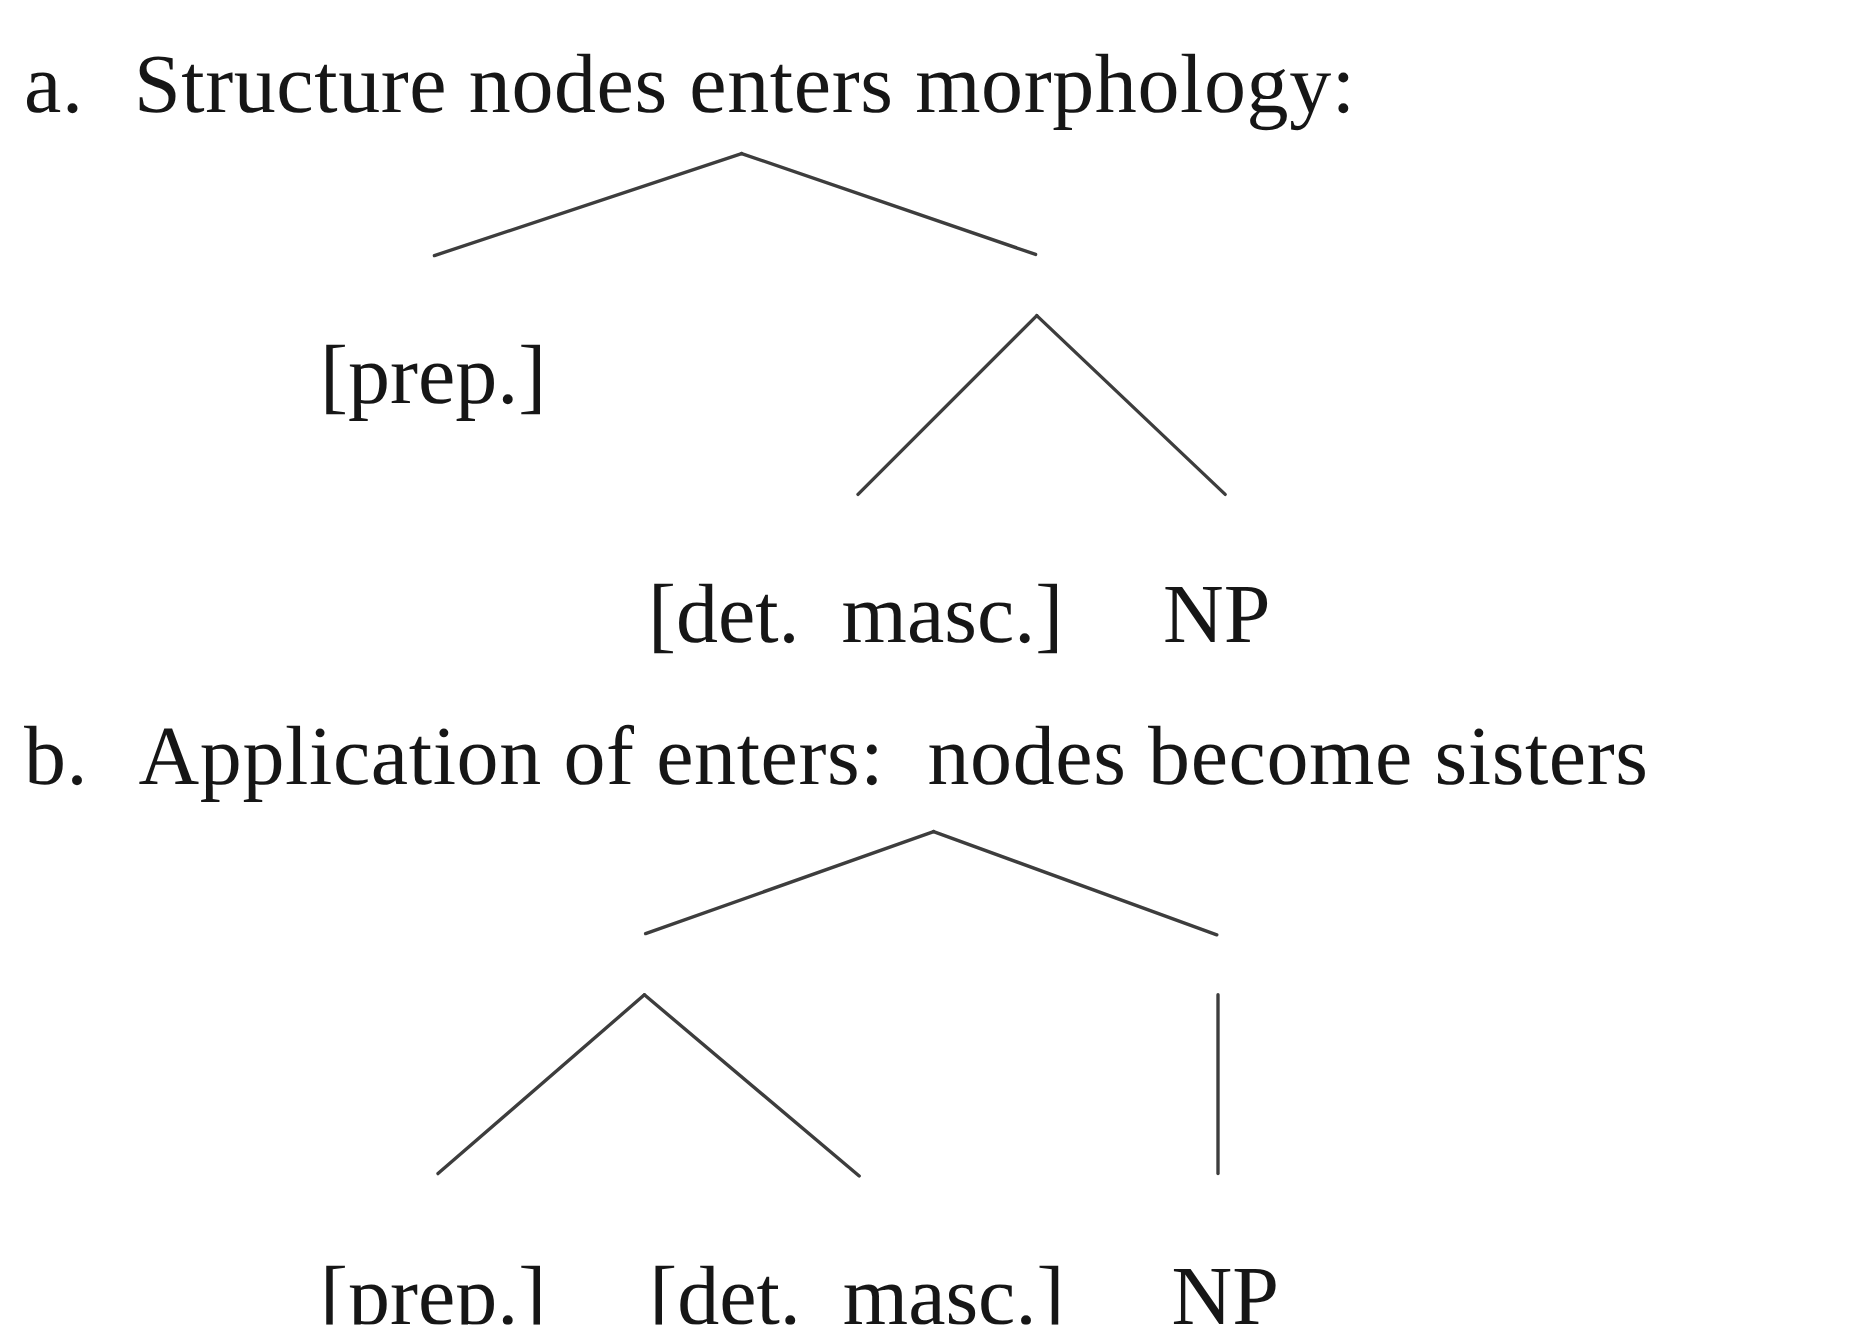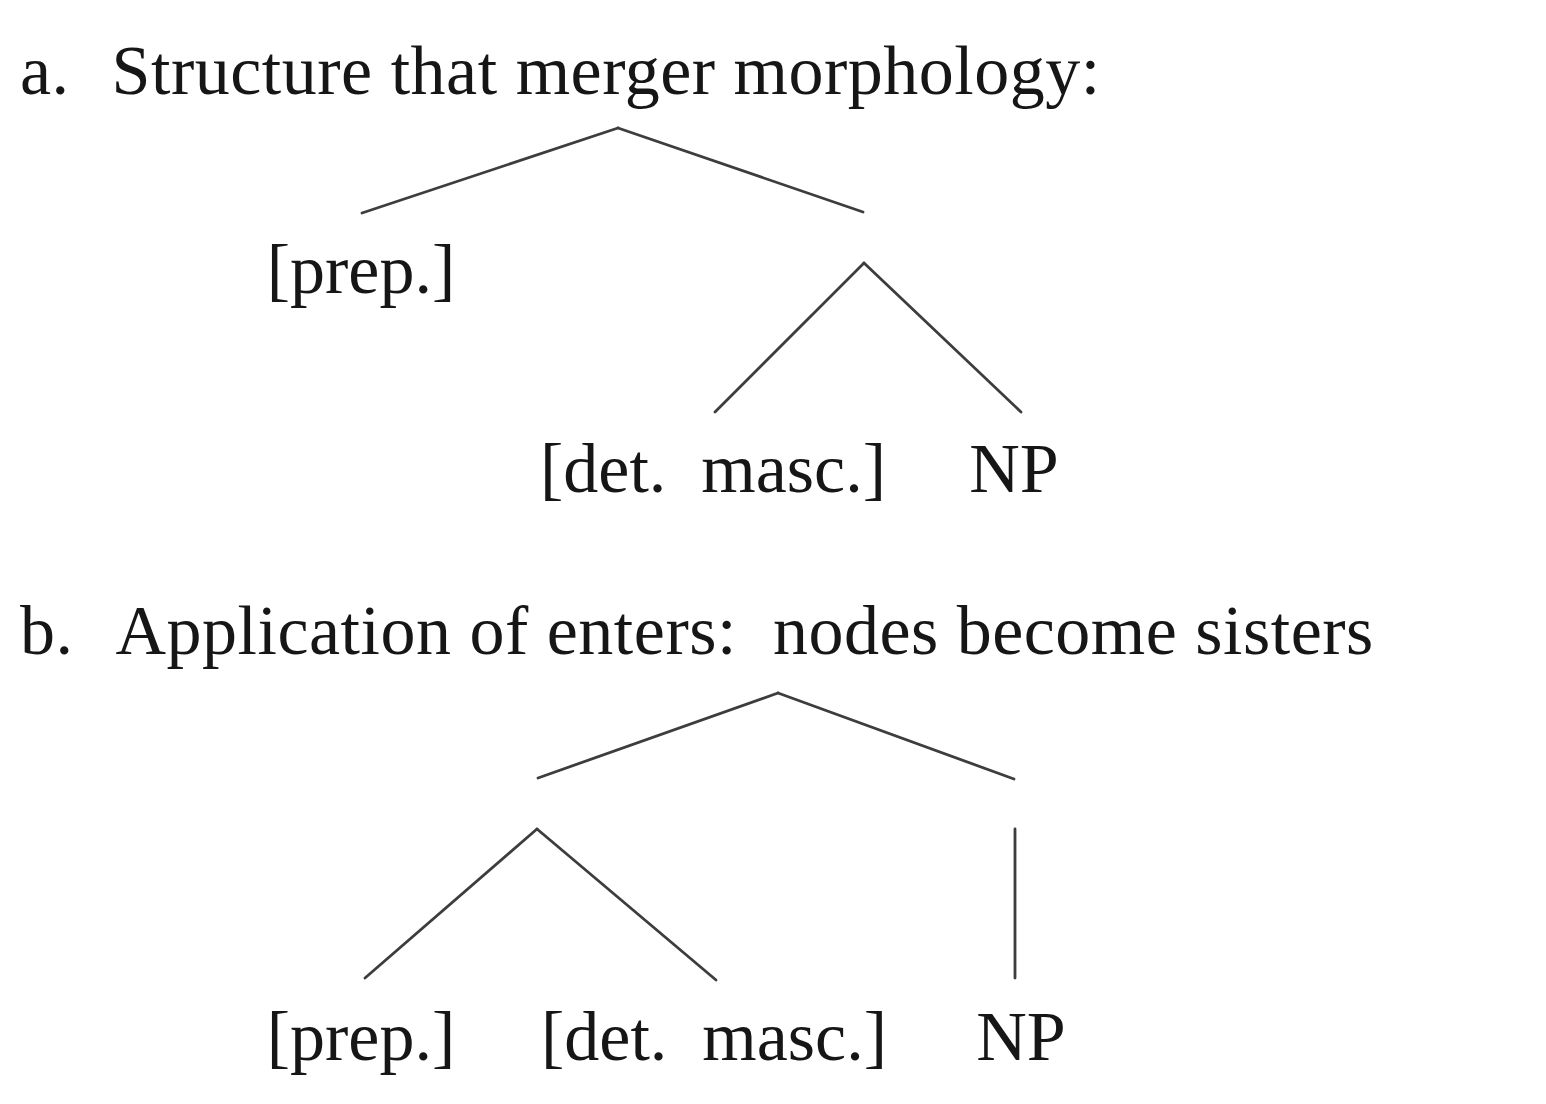--- a/index.html
+++ b/index.html
@@ -26,30 +26,31 @@
     left: 0; top: 0;
     width: 1546px; height: 1104px;
     pointer-events: none;
   }
   .leaf {
     position: absolute;
     transform: translateX(-50%);
     font-size: 70px;
     line-height: 1;
     white-space: pre;
+    margin-top: 44px;
   }
 </style>
 </head>
 <body>
 
 <div class="canvas">
 
   <div class="heading" style="left:20px; top:36px;">
     <span>a.</span>
-    <span>Structure that merger morphology:</span>
+    <span>Structure nodes enters morphology:</span>
   </div>
 
   <div class="heading" style="left:20px; top:596px;">
     <span>b.</span>
     <span>Application of enters:  nodes become sisters</span>
   </div>
 
   <svg class="edges" viewBox="0 0 1546 1104">
     <g stroke="#3d3d3d" stroke-width="2.8" stroke-linecap="round">
       <line x1="618" y1="128" x2="362" y2="213"></line>

